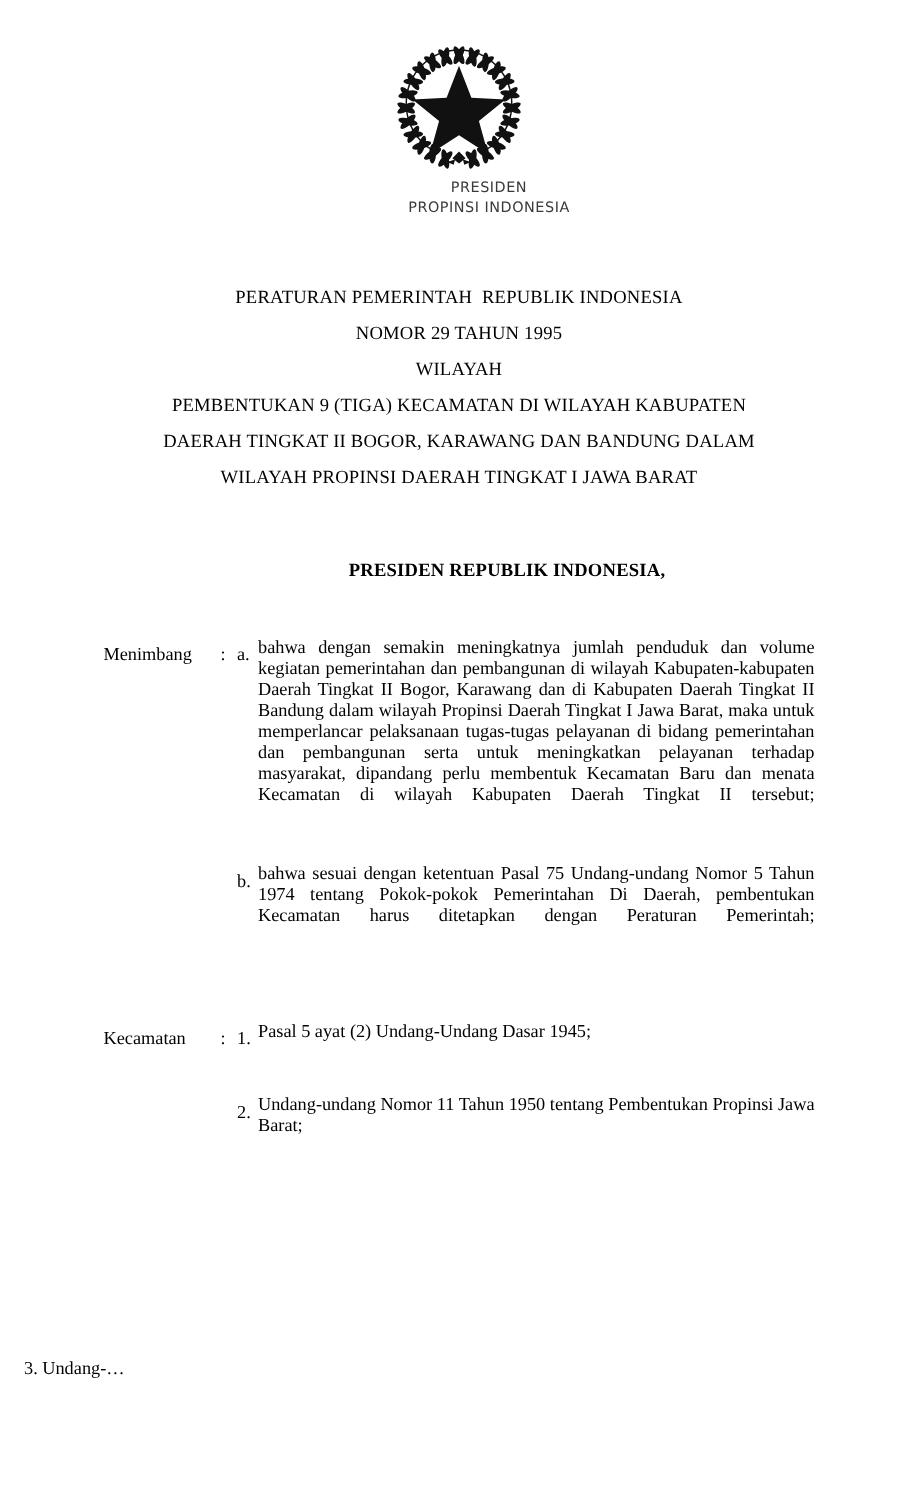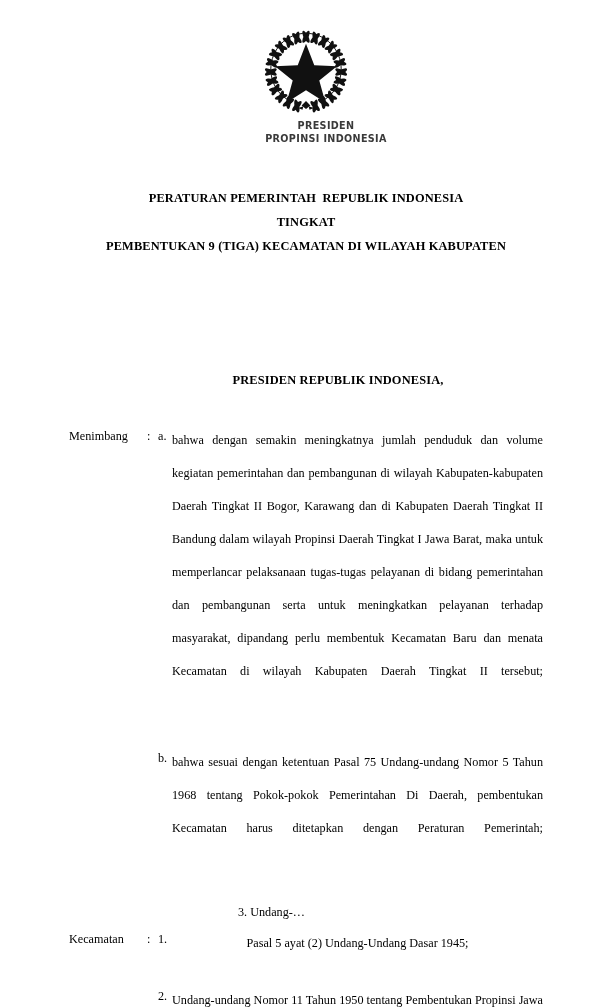--- a/index.html
+++ b/index.html
@@ -38,35 +38,35 @@
     width: 88px;
     height: 88px;
   }
   .emblem-caption {
     margin-top: 4px;
     font-family: "DejaVu Sans", "Liberation Sans", sans-serif;
     font-size: 9.6px;
     line-height: 12.6px;
     letter-spacing: 0.35px;
     color: #3a3a3a;
-    font-weight: 700;
+    font-weight: 400;
     margin-left: 40px;
   }
 
   
   .title-block {
     position: absolute;
     top: 186px;
     left: 0;
     width: 612px;
     text-align: center;
   }
   .title-line {
     font-family: "Liberation Serif", "DejaVu Serif", serif;
-    font-weight: bold;
+    font-weight: normal;
     font-size: 12.4px;
     line-height: 24px;
     letter-spacing: 0.15px;
     color: #000;
     white-space: pre;
   }
 
   
   .salutation {
     position: absolute;
@@ -122,45 +122,45 @@
   .item-marker {
     flex: 0 0 14px;
     width: 14px;
     font-size: 12.2px;
     line-height: 24.5px;
   }
   .item-text {
     flex: 1 1 auto;
     min-width: 0;
     font-size: 12.2px;
-    line-height: 33px;
+    line-height: 14px;
     text-align: justify;
     text-justify: inter-word;
     hyphens: none;
   }
   .item-text:after {
     content: "";
     display: inline-block;
     width: 100%;
   }
   .item-text.no-justify {
-    text-align: center;
+    text-align: left;
   }
   .item-text.no-justify:after { content: none; }
 
   .item-gap { height: 24.5px; }
   .group-gap { height: 49px; }
 
   
   .continuation {
     position: absolute;
     top: 900px;
-    left: 0;
+    left: 16px;
     width: 543px;
-    text-align: center;
+    text-align: left;
     font-size: 12.2px;
     line-height: 24.5px;
   }
 </style>
 </head>
 <body>
 
 <div class="page">
 
   <div class="emblem-block">
@@ -289,22 +289,25 @@
       </g>
     </svg>
     <div class="emblem-caption">
       <div>PRESIDEN</div>
       <div>PROPINSI INDONESIA</div>
     </div>
   </div>
 
   <div class="title-block">
     <div class="title-line">PERATURAN PEMERINTAH  REPUBLIK INDONESIA</div>
-    <div class="title-line">TINGKAT</div>
+    <div class="title-line">NOMOR 29 TAHUN 1995</div>
+    <div class="title-line">WILAYAH</div>
     <div class="title-line">PEMBENTUKAN 9 (TIGA) KECAMATAN DI WILAYAH KABUPATEN</div>
+    <div class="title-line">DAERAH TINGKAT II BOGOR, KARAWANG DAN BANDUNG DALAM</div>
+    <div class="title-line">WILAYAH PROPINSI DAERAH TINGKAT I JAWA BARAT</div>
   </div>
 
   <div class="salutation">PRESIDEN REPUBLIK INDONESIA,</div>
 
   <div class="clauses">
 
     <div class="clause-group">
       <div class="clause-row">
         <div class="clause-label">Menimbang</div>
         <div class="clause-colon">:</div>
@@ -312,21 +315,21 @@
 
           <div class="clause-item">
             <div class="item-marker">a.</div>
             <div class="item-text">bahwa dengan semakin meningkatnya jumlah penduduk dan volume kegiatan pemerintahan dan pembangunan di wilayah Kabupaten-kabupaten Daerah Tingkat II Bogor, Karawang dan di Kabupaten Daerah Tingkat II Bandung dalam wilayah Propinsi Daerah Tingkat I Jawa Barat, maka untuk memperlancar pelaksanaan tugas-tugas pelayanan di bidang pemerintahan dan pembangunan serta untuk meningkatkan pelayanan terhadap masyarakat, dipandang perlu membentuk Kecamatan Baru dan menata Kecamatan di wilayah Kabupaten Daerah Tingkat II tersebut;</div>
           </div>
 
           <div class="item-gap"></div>
 
           <div class="clause-item">
             <div class="item-marker">b.</div>
-            <div class="item-text">bahwa sesuai dengan ketentuan Pasal 75 Undang-undang Nomor 5 Tahun 1968 tentang Pokok-pokok Pemerintahan Di Daerah, pembentukan Kecamatan harus ditetapkan dengan Peraturan Pemerintah;</div>
+            <div class="item-text">bahwa sesuai dengan ketentuan Pasal 75 Undang-undang Nomor 5 Tahun 1974 tentang Pokok-pokok Pemerintahan Di Daerah, pembentukan Kecamatan harus ditetapkan dengan Peraturan Pemerintah;</div>
           </div>
 
         </div>
       </div>
     </div>
 
     <div class="group-gap"></div>
 
     <div class="clause-group">
       <div class="clause-row">

